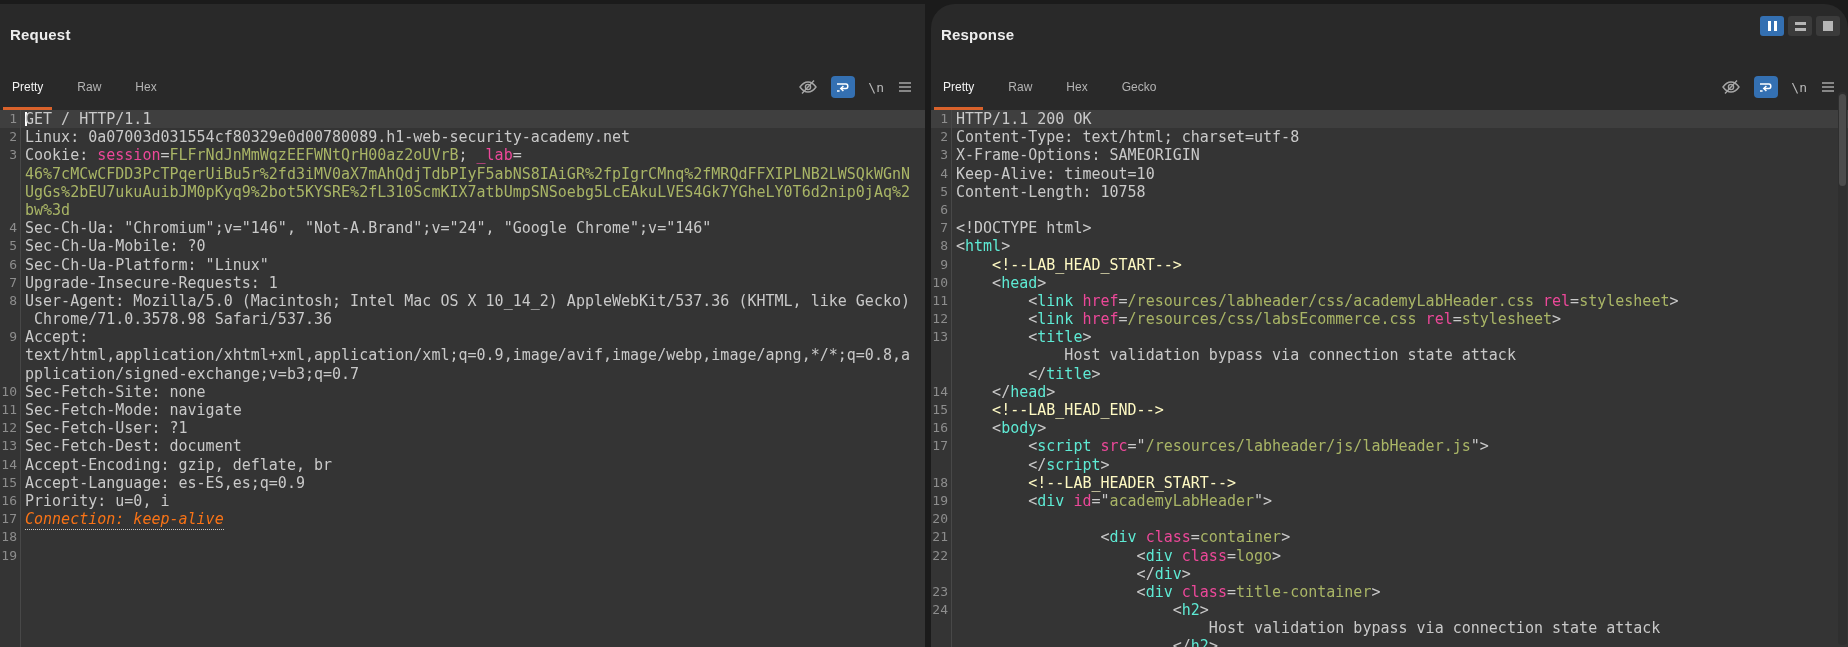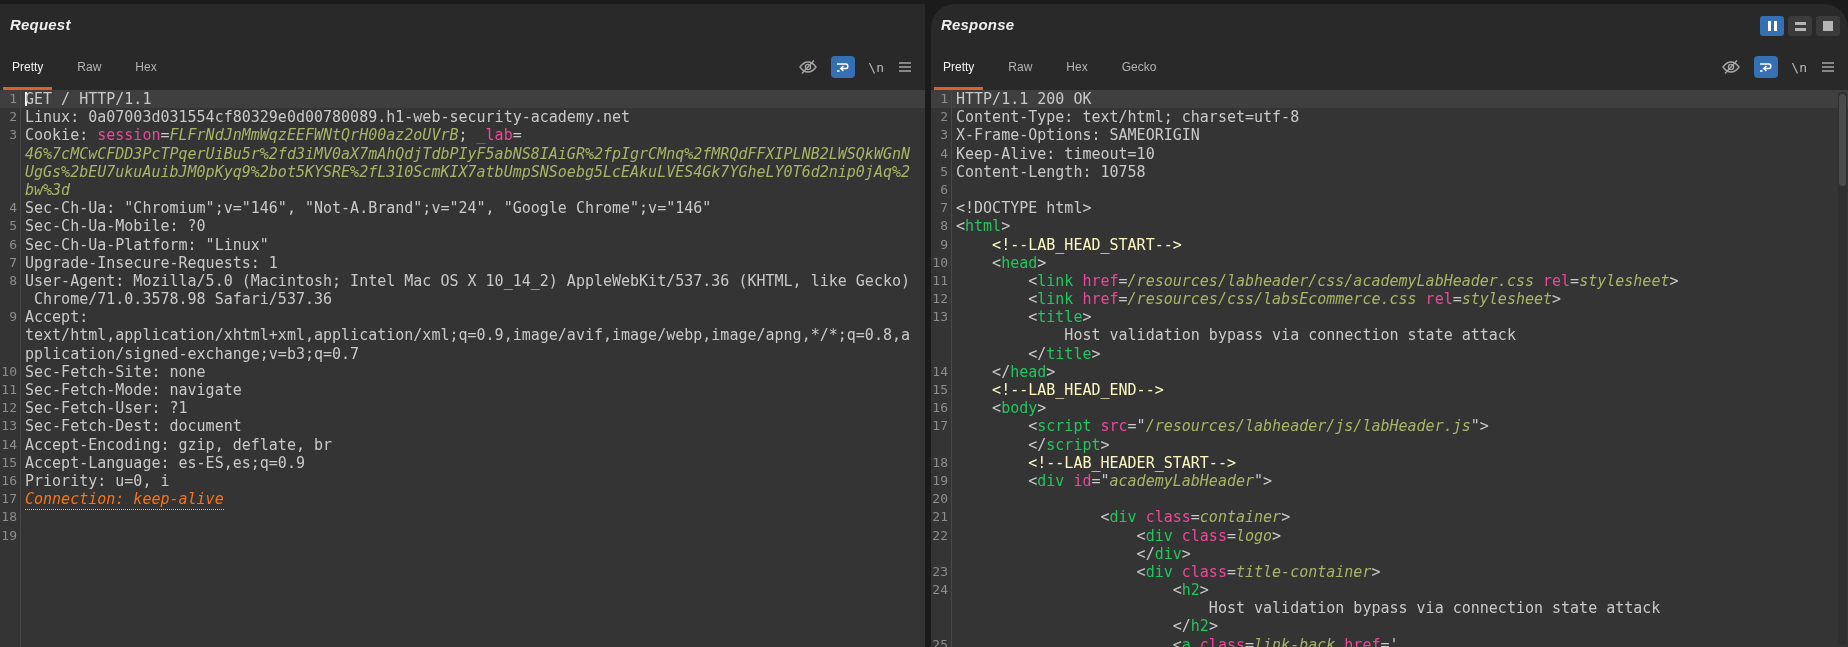--- a/index.html
+++ b/index.html
@@ -3,21 +3,21 @@
 <meta charset="utf-8">
 <style>
   html,body{margin:0;padding:0;}
   body{
     width:1848px;height:647px;overflow:hidden;position:relative;
     background:#1b1b1b;font-family:"Liberation Sans",sans-serif;
   }
   .panel{position:absolute;top:4px;bottom:0;background:#292929;display:flex;flex-direction:column;}
   #req{left:0;width:925px;}
   #res{left:931px;width:917px;border-radius:24px;}
-  .panel-header{height:36px;display:flex;align-items:center;padding:2px 10px;position:relative;flex:0 0 36px;font-style:italic;}
+  .panel-header{height:36px;display:flex;align-items:center;padding:12px 10px;position:relative;flex:0 0 36px;}
   .title{font-size:15px;font-weight:bold;color:#ededed;margin:0;letter-spacing:.2px;}
   .tab-bar{height:46px;flex:0 0 46px;display:flex;align-items:stretch;padding:0 12px 0 3px;position:relative;}
   .tabs{display:flex;align-items:stretch;}
   .tab{padding:0 9px;display:flex;align-items:center;font-size:12px;color:#b3b3b3;margin-right:16px;position:relative;cursor:default;}
   .tab.active{color:#f2f2f2;}
   .tab.active::after{content:"";position:absolute;left:0;right:0;bottom:0;height:3px;background:#d9622b;}
   .toolbar{margin-left:auto;display:flex;align-items:center;gap:13px;}
   .icon{display:flex;align-items:center;justify-content:center;}
   .wrapbtn{width:24px;height:22px;background:#3470b2;border:none;border-radius:4px;display:flex;align-items:center;justify-content:center;padding:0;}
   .nl{font-family:"DejaVu Sans Mono",monospace;font-size:13px;color:#b9b9b9;}
@@ -29,22 +29,22 @@
   .g-hbar{display:inline-block;width:11px;height:3px;background:#b5b5b5;}
   .g-square{display:inline-block;width:10px;height:10px;background:#b5b5b5;}
   .editor{flex:1;background:#343434;font-family:"DejaVu Sans Mono",monospace;font-size:15px;line-height:18.2px;overflow:hidden;position:relative;}
   .editor::before{content:"";position:absolute;left:20px;top:0;bottom:0;width:1px;background:#484848;}
   .row{display:flex;height:18.2px;white-space:pre;}
   .row.hl{background:#3f3f3f;}
   .gut{flex:0 0 17px;width:17px;text-align:right;color:#8d8d8d;font-size:13px;line-height:18.2px;padding-right:2px;}
   .code{padding-left:6px;color:#c9c9c9;}
   .c-p{color:#c9c9c9;}
   .c-n{color:#ec4899;}
-  .c-v{color:#a9b566;font-style:italic;}
-  .c-t{color:#22c55e;}
+  .c-v{color:#a9b566;}
+  .c-t{color:#5eead4;}
   .c-c{color:#fef9c3;}
   .c-u{color:#f97316;border-bottom:1px dotted #c5c5c5;padding-bottom:1px;font-style:italic;}
   .caret{display:inline-block;width:2px;height:14px;background:#ffffff;margin-right:-2px;vertical-align:-2px;}
   .vscroll{position:absolute;right:1px;top:88px;bottom:2px;width:9px;background:#2f2f2f;border-radius:4px;}
   .vthumb{position:absolute;left:1px;right:1px;top:2px;height:92px;background:#4c4c4c;border-radius:4px;}
 </style>
 </head>
 <body>
 
 <section class="panel" id="req">

